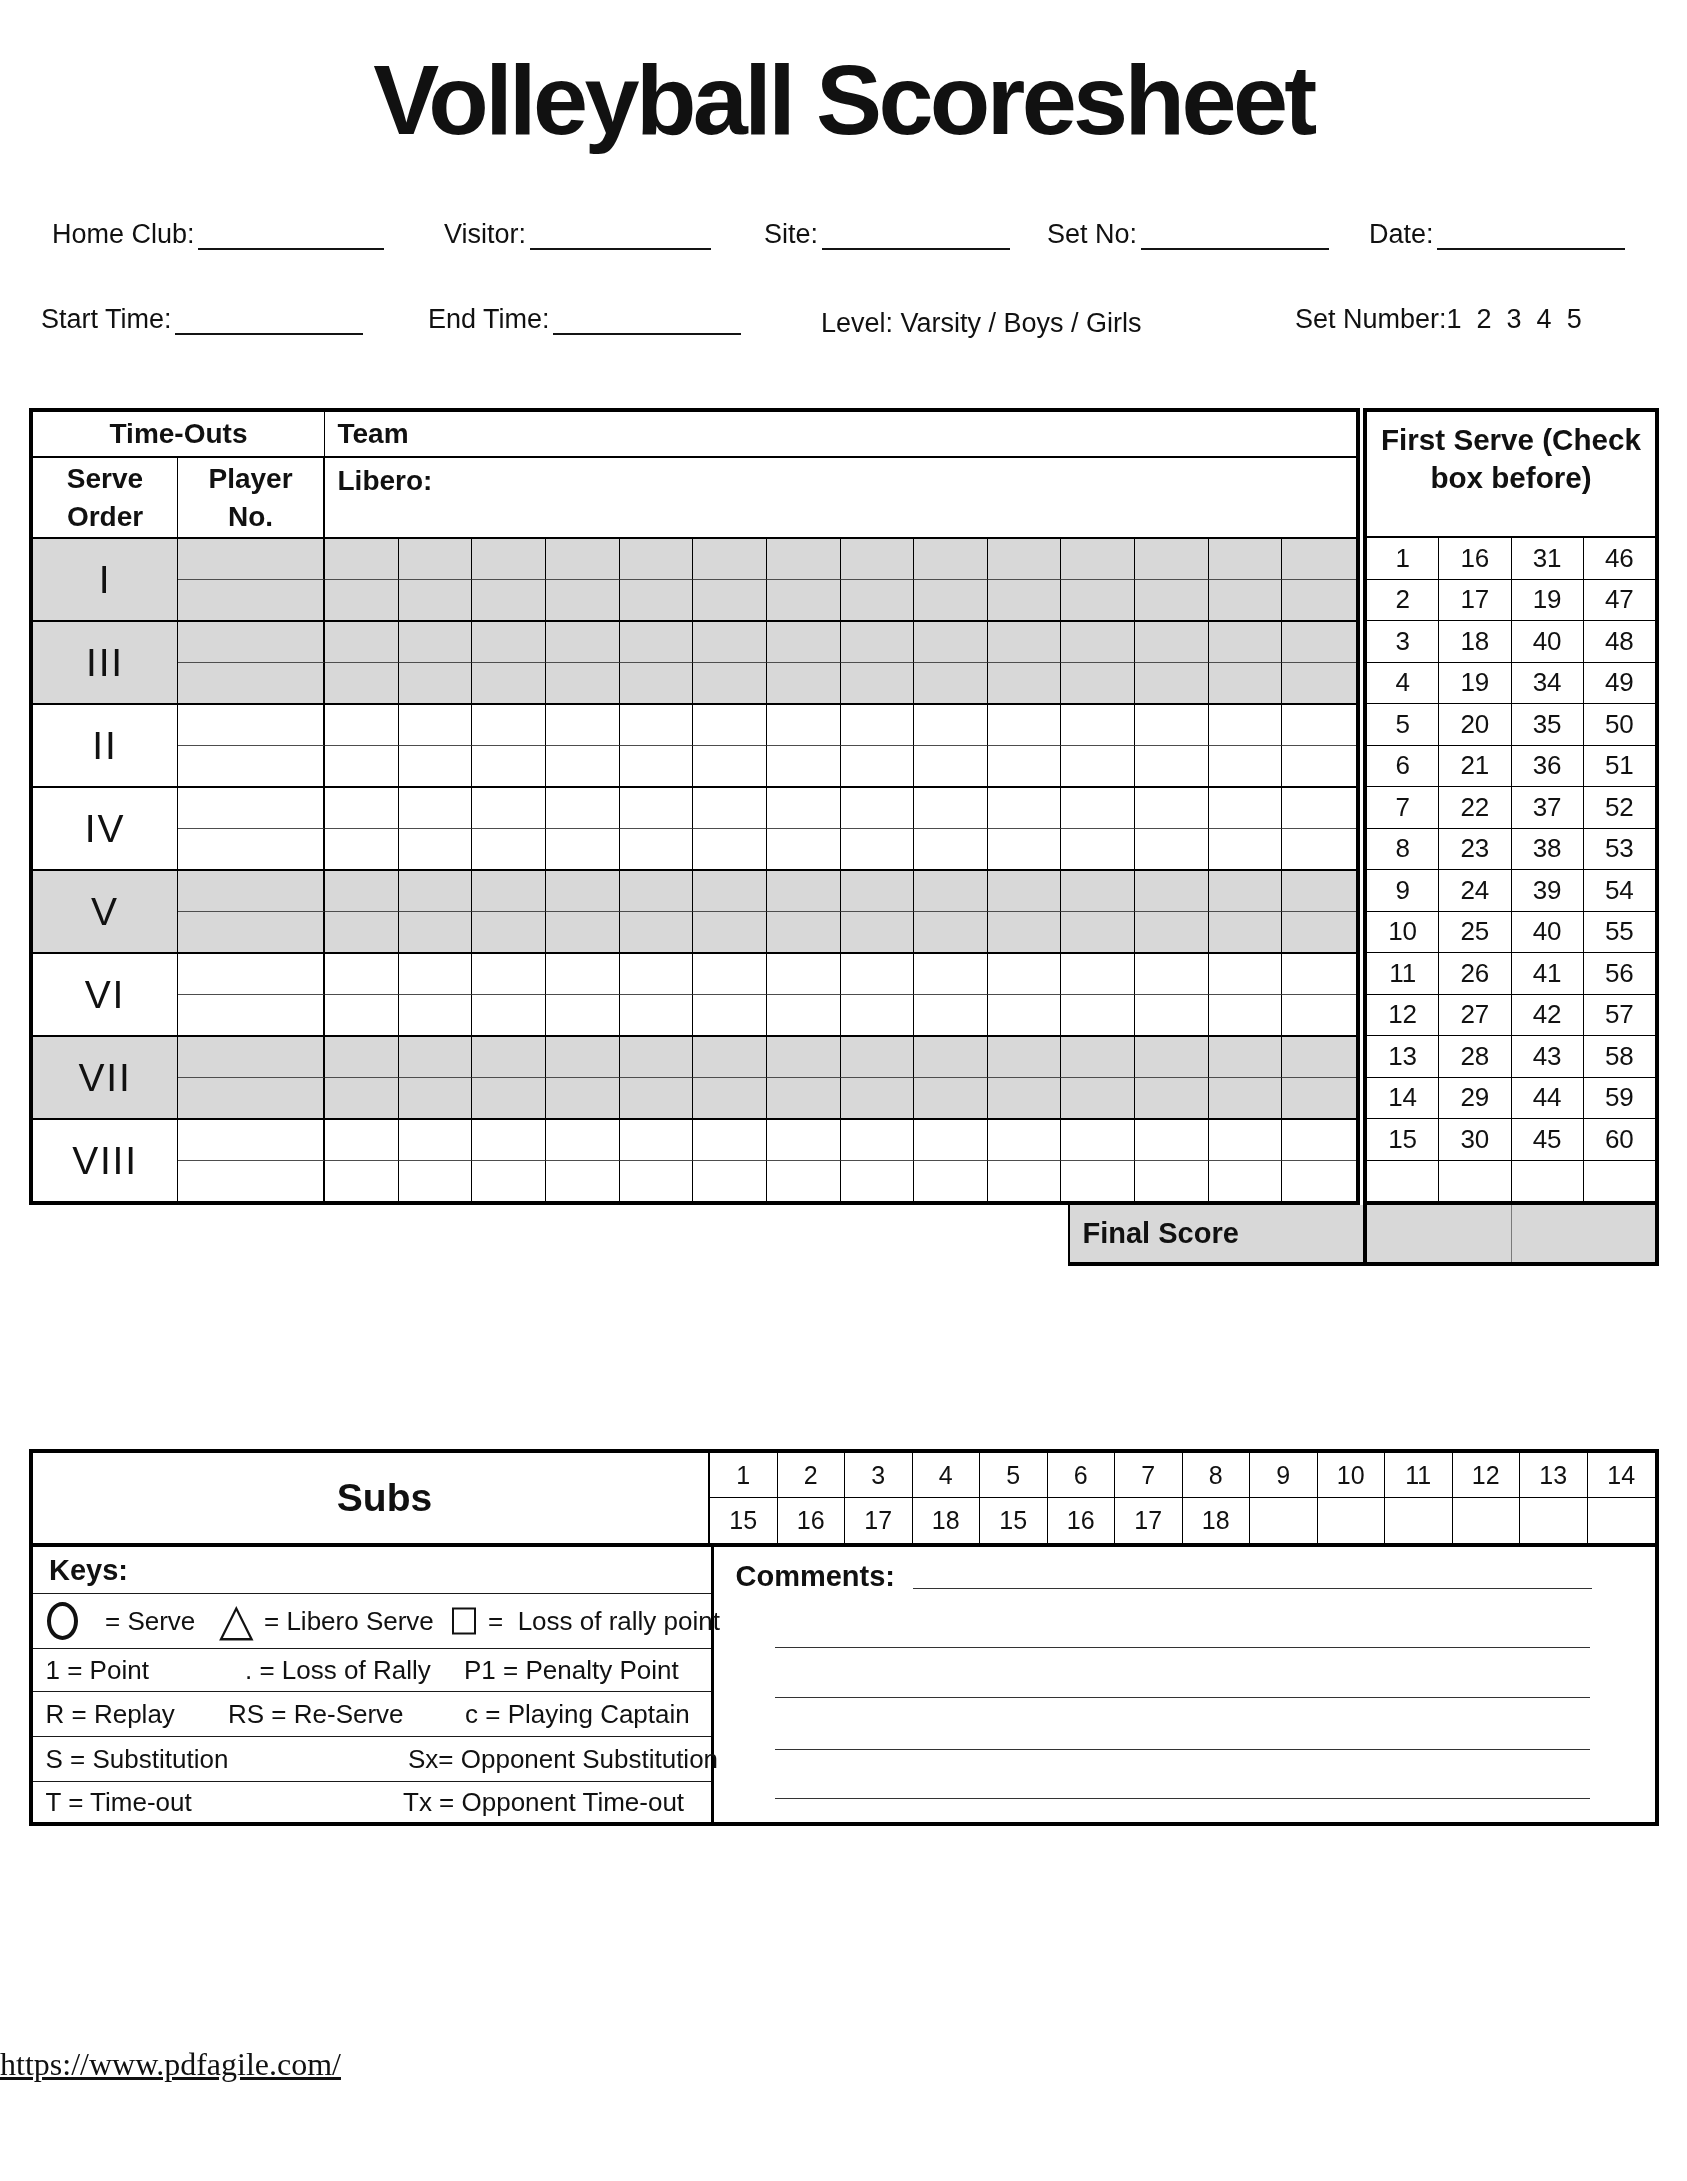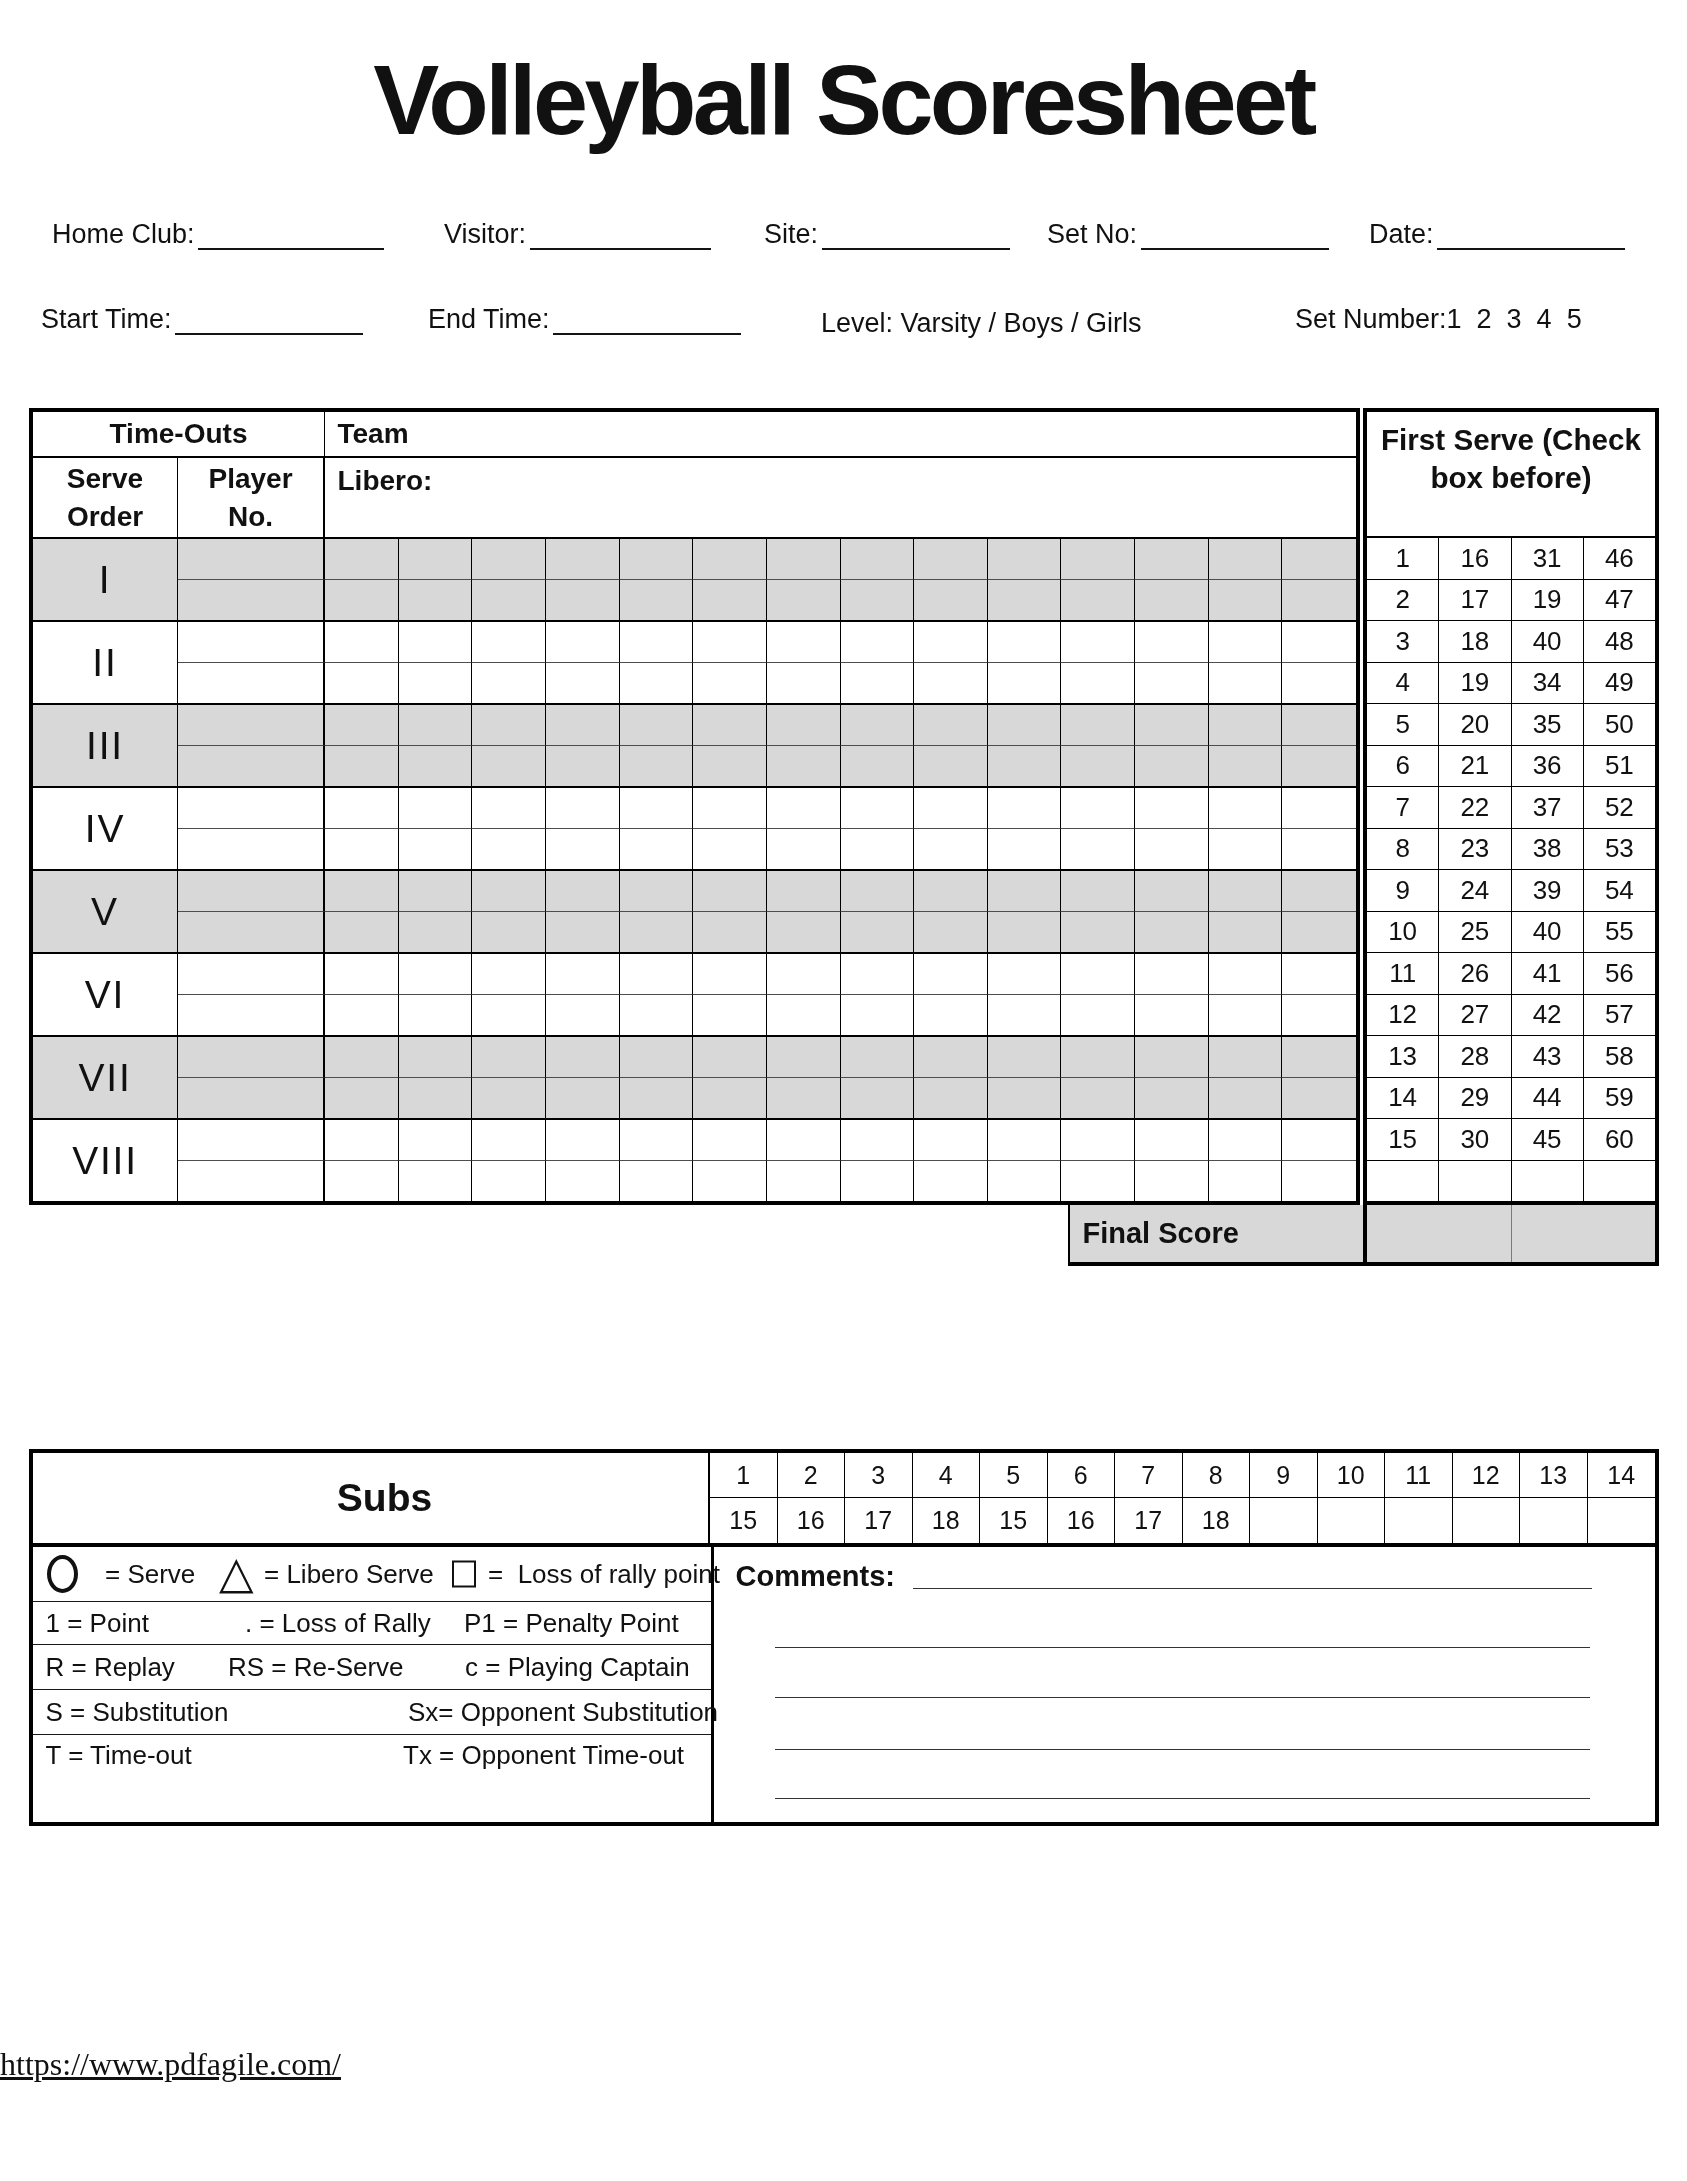--- a/index.html
+++ b/index.html
@@ -182,55 +182,55 @@
           <div class="score-cell gcell" style="grid-area: 2 / 8;"></div>
           <div class="score-cell gcell" style="grid-area: 2 / 9;"></div>
           <div class="score-cell gcell" style="grid-area: 2 / 10;"></div>
           <div class="score-cell gcell" style="grid-area: 2 / 11;"></div>
           <div class="score-cell gcell" style="grid-area: 2 / 12;"></div>
           <div class="score-cell gcell" style="grid-area: 2 / 13;"></div>
           <div class="score-cell gcell" style="grid-area: 2 / 14;"></div>
           <div class="score-cell gcell" style="grid-area: 2 / 15;"></div>
           <div class="score-cell gcell lastcol" style="grid-area: 2 / 16;"></div>
         </div>
+        <div class="group shaded">
+          <div class="serve-cell gcell">III</div>
+          <div class="player-cell gcell subrow0" style="grid-row: 1;"></div>
+          <div class="score-cell gcell subrow0" style="grid-area: 1 / 3;"></div>
+          <div class="score-cell gcell subrow0" style="grid-area: 1 / 4;"></div>
+          <div class="score-cell gcell subrow0" style="grid-area: 1 / 5;"></div>
+          <div class="score-cell gcell subrow0" style="grid-area: 1 / 6;"></div>
+          <div class="score-cell gcell subrow0" style="grid-area: 1 / 7;"></div>
+          <div class="score-cell gcell subrow0" style="grid-area: 1 / 8;"></div>
+          <div class="score-cell gcell subrow0" style="grid-area: 1 / 9;"></div>
+          <div class="score-cell gcell subrow0" style="grid-area: 1 / 10;"></div>
+          <div class="score-cell gcell subrow0" style="grid-area: 1 / 11;"></div>
+          <div class="score-cell gcell subrow0" style="grid-area: 1 / 12;"></div>
+          <div class="score-cell gcell subrow0" style="grid-area: 1 / 13;"></div>
+          <div class="score-cell gcell subrow0" style="grid-area: 1 / 14;"></div>
+          <div class="score-cell gcell subrow0" style="grid-area: 1 / 15;"></div>
+          <div class="score-cell gcell subrow0 lastcol" style="grid-area: 1 / 16;"></div>
+          <div class="player-cell gcell" style="grid-row: 2;"></div>
+          <div class="score-cell gcell" style="grid-area: 2 / 3;"></div>
+          <div class="score-cell gcell" style="grid-area: 2 / 4;"></div>
+          <div class="score-cell gcell" style="grid-area: 2 / 5;"></div>
+          <div class="score-cell gcell" style="grid-area: 2 / 6;"></div>
+          <div class="score-cell gcell" style="grid-area: 2 / 7;"></div>
+          <div class="score-cell gcell" style="grid-area: 2 / 8;"></div>
+          <div class="score-cell gcell" style="grid-area: 2 / 9;"></div>
+          <div class="score-cell gcell" style="grid-area: 2 / 10;"></div>
+          <div class="score-cell gcell" style="grid-area: 2 / 11;"></div>
+          <div class="score-cell gcell" style="grid-area: 2 / 12;"></div>
+          <div class="score-cell gcell" style="grid-area: 2 / 13;"></div>
+          <div class="score-cell gcell" style="grid-area: 2 / 14;"></div>
+          <div class="score-cell gcell" style="grid-area: 2 / 15;"></div>
+          <div class="score-cell gcell lastcol" style="grid-area: 2 / 16;"></div>
+        </div>
         <div class="group">
           <div class="serve-cell gcell">II</div>
-          <div class="player-cell gcell subrow0" style="grid-row: 1;"></div>
-          <div class="score-cell gcell subrow0" style="grid-area: 1 / 3;"></div>
-          <div class="score-cell gcell subrow0" style="grid-area: 1 / 4;"></div>
-          <div class="score-cell gcell subrow0" style="grid-area: 1 / 5;"></div>
-          <div class="score-cell gcell subrow0" style="grid-area: 1 / 6;"></div>
-          <div class="score-cell gcell subrow0" style="grid-area: 1 / 7;"></div>
-          <div class="score-cell gcell subrow0" style="grid-area: 1 / 8;"></div>
-          <div class="score-cell gcell subrow0" style="grid-area: 1 / 9;"></div>
-          <div class="score-cell gcell subrow0" style="grid-area: 1 / 10;"></div>
-          <div class="score-cell gcell subrow0" style="grid-area: 1 / 11;"></div>
-          <div class="score-cell gcell subrow0" style="grid-area: 1 / 12;"></div>
-          <div class="score-cell gcell subrow0" style="grid-area: 1 / 13;"></div>
-          <div class="score-cell gcell subrow0" style="grid-area: 1 / 14;"></div>
-          <div class="score-cell gcell subrow0" style="grid-area: 1 / 15;"></div>
-          <div class="score-cell gcell subrow0 lastcol" style="grid-area: 1 / 16;"></div>
-          <div class="player-cell gcell" style="grid-row: 2;"></div>
-          <div class="score-cell gcell" style="grid-area: 2 / 3;"></div>
-          <div class="score-cell gcell" style="grid-area: 2 / 4;"></div>
-          <div class="score-cell gcell" style="grid-area: 2 / 5;"></div>
-          <div class="score-cell gcell" style="grid-area: 2 / 6;"></div>
-          <div class="score-cell gcell" style="grid-area: 2 / 7;"></div>
-          <div class="score-cell gcell" style="grid-area: 2 / 8;"></div>
-          <div class="score-cell gcell" style="grid-area: 2 / 9;"></div>
-          <div class="score-cell gcell" style="grid-area: 2 / 10;"></div>
-          <div class="score-cell gcell" style="grid-area: 2 / 11;"></div>
-          <div class="score-cell gcell" style="grid-area: 2 / 12;"></div>
-          <div class="score-cell gcell" style="grid-area: 2 / 13;"></div>
-          <div class="score-cell gcell" style="grid-area: 2 / 14;"></div>
-          <div class="score-cell gcell" style="grid-area: 2 / 15;"></div>
-          <div class="score-cell gcell lastcol" style="grid-area: 2 / 16;"></div>
-        </div>
-        <div class="group shaded">
-          <div class="serve-cell gcell">III</div>
           <div class="player-cell gcell subrow0" style="grid-row: 1;"></div>
           <div class="score-cell gcell subrow0" style="grid-area: 1 / 3;"></div>
           <div class="score-cell gcell subrow0" style="grid-area: 1 / 4;"></div>
           <div class="score-cell gcell subrow0" style="grid-area: 1 / 5;"></div>
           <div class="score-cell gcell subrow0" style="grid-area: 1 / 6;"></div>
           <div class="score-cell gcell subrow0" style="grid-area: 1 / 7;"></div>
           <div class="score-cell gcell subrow0" style="grid-area: 1 / 8;"></div>
           <div class="score-cell gcell subrow0" style="grid-area: 1 / 9;"></div>
           <div class="score-cell gcell subrow0" style="grid-area: 1 / 10;"></div>
           <div class="score-cell gcell subrow0" style="grid-area: 1 / 11;"></div>
@@ -560,20 +560,23 @@
       <div class="subs-cell r1" style="grid-area: 2 / 10;"></div>
       <div class="subs-cell r1" style="grid-area: 2 / 11;"></div>
       <div class="subs-cell r1" style="grid-area: 2 / 12;"></div>
       <div class="subs-cell r1" style="grid-area: 2 / 13;"></div>
       <div class="subs-cell r1" style="grid-area: 2 / 14;"></div>
       <div class="subs-cell r1 lastcol" style="grid-area: 2 / 15;"></div>
     </div>
 
   <div id="kc-box" class="abs">
     <div id="keys-pane">
+      <div class="keys-row" id="keys-title">
+        <span class="k-item" style="left:16px;">Keys:</span>
+      </div>
       <div class="keys-row" id="keys-symbols">
         <span class="circle-icon"></span>
         <span class="k-item" style="left:72px;">= Serve</span>
         <span class="triangle-icon"></span>
         <span class="k-item" style="left:231px;">= Libero Serve</span>
         <span class="square-icon"></span>
         <span class="k-item" style="left:455px;">=  Loss of rally point</span>
       </div>
       <div class="keys-row krow3">
         <span class="k-item" style="left:12.5px;">1 = Point</span>

